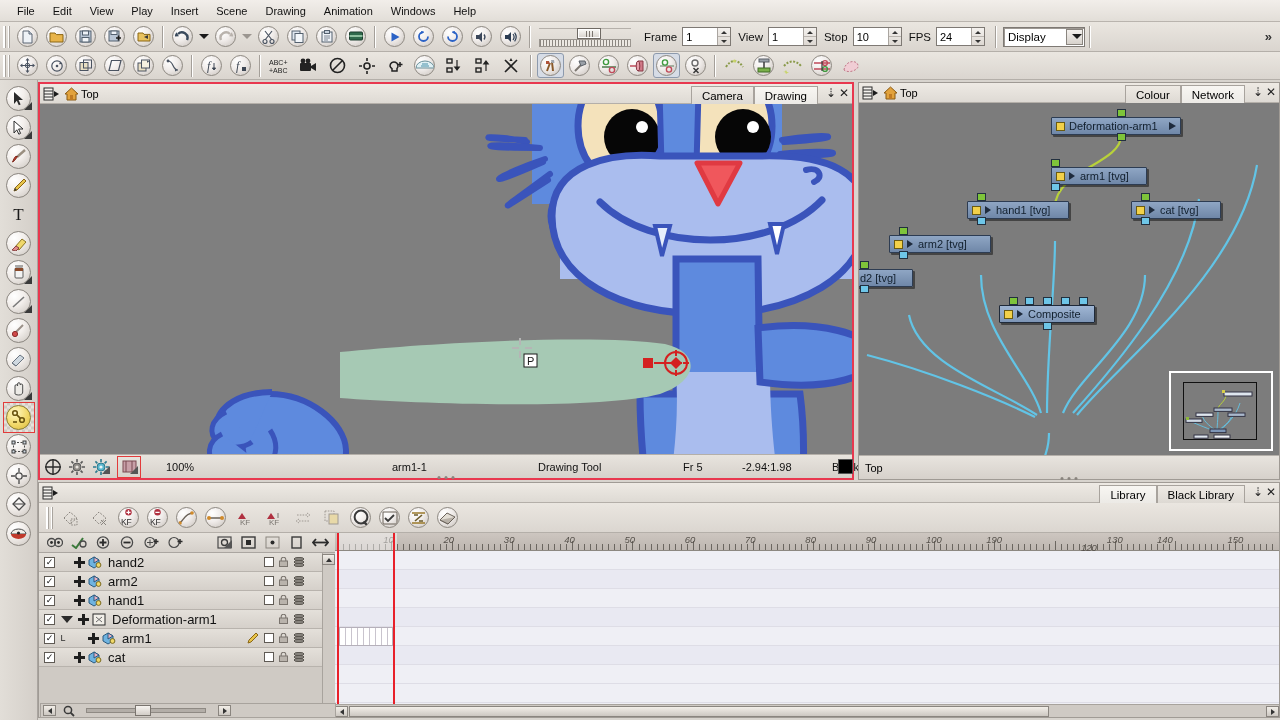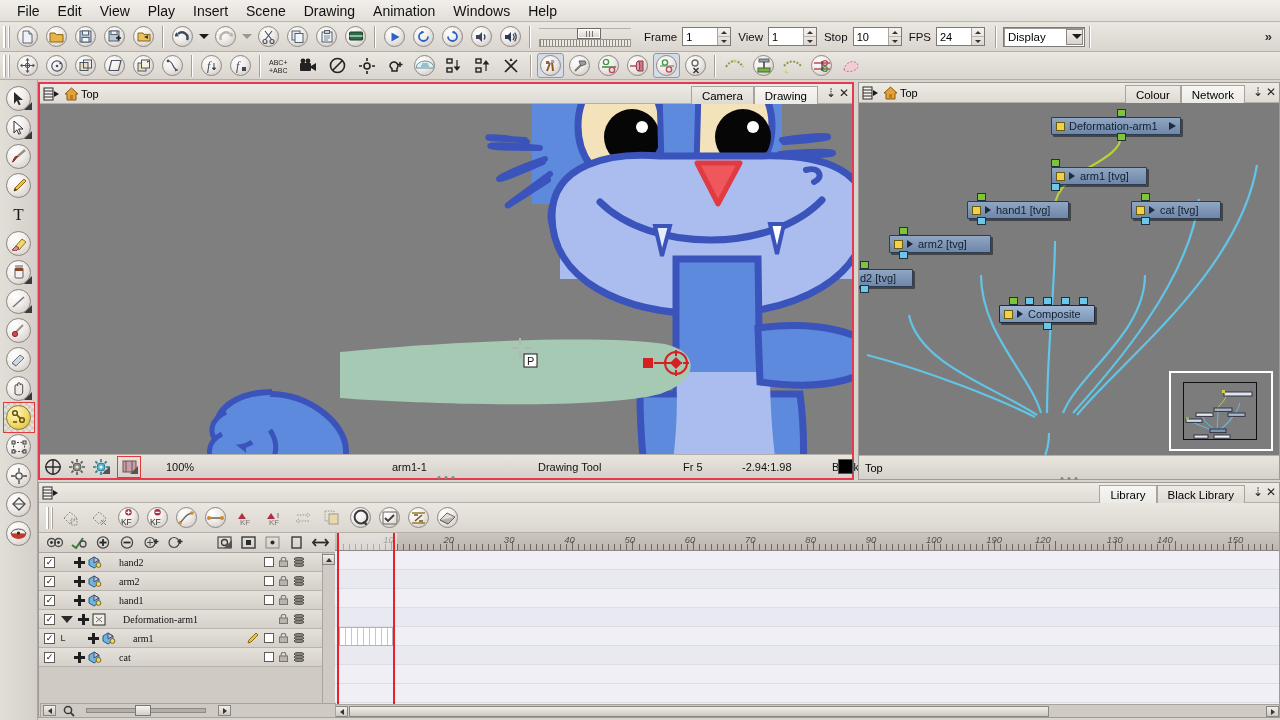--- a/index.html
+++ b/index.html
@@ -12,21 +12,21 @@
   }
   #app { position: relative; width: 1280px; height: 720px; }
 
   
   .menubar {
     position:absolute; left:0; top:0; width:1280px; height:22px;
     background: linear-gradient(#f2eeea,#e2ded8);
     border-bottom:1px solid #b9b4ae;
     display:flex; align-items:center; padding-left:8px;
   }
-  .menubar .mi { padding:2px 9px; font-size:14px; color:#111; cursor:default; }
+  .menubar .mi { padding:2px 9px; font-size:11px; color:#111; cursor:default; }
 
   
   .toolrow {
     position:absolute; left:0; width:1280px; height:30px;
     background:linear-gradient(#eae6e0,#dad5cf);
     border-bottom:1px solid #b4afa9;
     display:flex; align-items:center;
   }
   #toolrow1 { top:22px; }
   #toolrow2 { top:52px; height:28px; }
@@ -165,21 +165,21 @@
   .layercol { width:296px; background:#cfcac4; position:relative; }
   .lc-toolbar { height:20px; background:linear-gradient(#e6e2dc,#d4cfc9);
      border-bottom:1px solid #aaa5a0; display:flex; align-items:center; padding-left:4px;}
   .lrow { height:19px; display:flex; align-items:center; border-bottom:1px solid #b8b3ad;
      background:linear-gradient(#e4e0da,#d5d0ca); position:relative; }
   .cbx { width:11px;height:11px;background:#fff;border:1px solid #5f5a54; margin-left:5px;
      display:flex;align-items:center;justify-content:center; font-size:9px; line-height:1; color:#111;}
   .plus { width:11px;height:11px; position:relative; margin-left:3px; }
   .plus::before{content:"";position:absolute;left:4px;top:0;width:3px;height:11px;background:#1e1e1e;}
   .plus::after{content:"";position:absolute;left:0;top:4px;width:11px;height:3px;background:#1e1e1e;}
-  .lname { font-size:10px; margin-left:16px; color:#111;font-family:Liberation Serif, serif; }
+  .lname { font-size:13px; margin-left:5px; color:#111; }
   .rowicons { position:absolute; right:30px; display:flex; align-items:center; gap:5px; }
   .sqbox { width:10px;height:10px;background:#fff;border:1px solid #5f5a54;}
   .lockico { width:9px;height:10px; }
   .stackico { width:12px;height:10px; }
   .tracks { flex:1; background:#efeff5; position:absolute; left:296px; top:0; width:944px; height:184px;}
   .ruler { height:18px; background:linear-gradient(#cdc6c0,#bdb6b0); position:relative;
      border-bottom:1px solid #8d8881; }
   .rtick { position:absolute; top:11px; width:1px; height:6px; background:#6b6660; }
   .rtick.maj { top:8px; height:9px; }
   .rnum { position:absolute; top:1px; font-size:9.5px; color:#55504a; }
@@ -1723,21 +1723,21 @@
             <i class="rnum" style="left: 108.57px;">20</i>
             <i class="rnum" style="left: 168.87px;">30</i>
             <i class="rnum" style="left: 229.17px;">40</i>
             <i class="rnum" style="left: 289.47px;">50</i>
             <i class="rnum" style="left: 349.77px;">60</i>
             <i class="rnum" style="left: 410.07px;">70</i>
             <i class="rnum" style="left: 470.37px;">80</i>
             <i class="rnum" style="left: 530.67px;">90</i>
             <i class="rnum" style="left: 590.97px;">100</i>
             <i class="rnum" style="left: 651.27px;">190</i>
-            <i class="rnum" style="left: 700px;">120</i>
+            <i class="rnum" style="left: 746px; margin-top: 8px;">120</i>
             <i class="rnum" style="left: 771.87px;">130</i>
             <i class="rnum" style="left: 822px;">140</i>
             <i class="rnum" style="left: 892.47px;">150</i>
             <i style="position: absolute; left: 2px; top: 0px; width: 60.3px; height: 17px; background: rgba(255, 255, 255, 0.45);"></i>
           </div>
         <div id="lanes">
             <div class="tlane"></div>
             <div class="tlane alt"></div>
             <div class="tlane"></div>
             <div class="tlane alt"></div>

